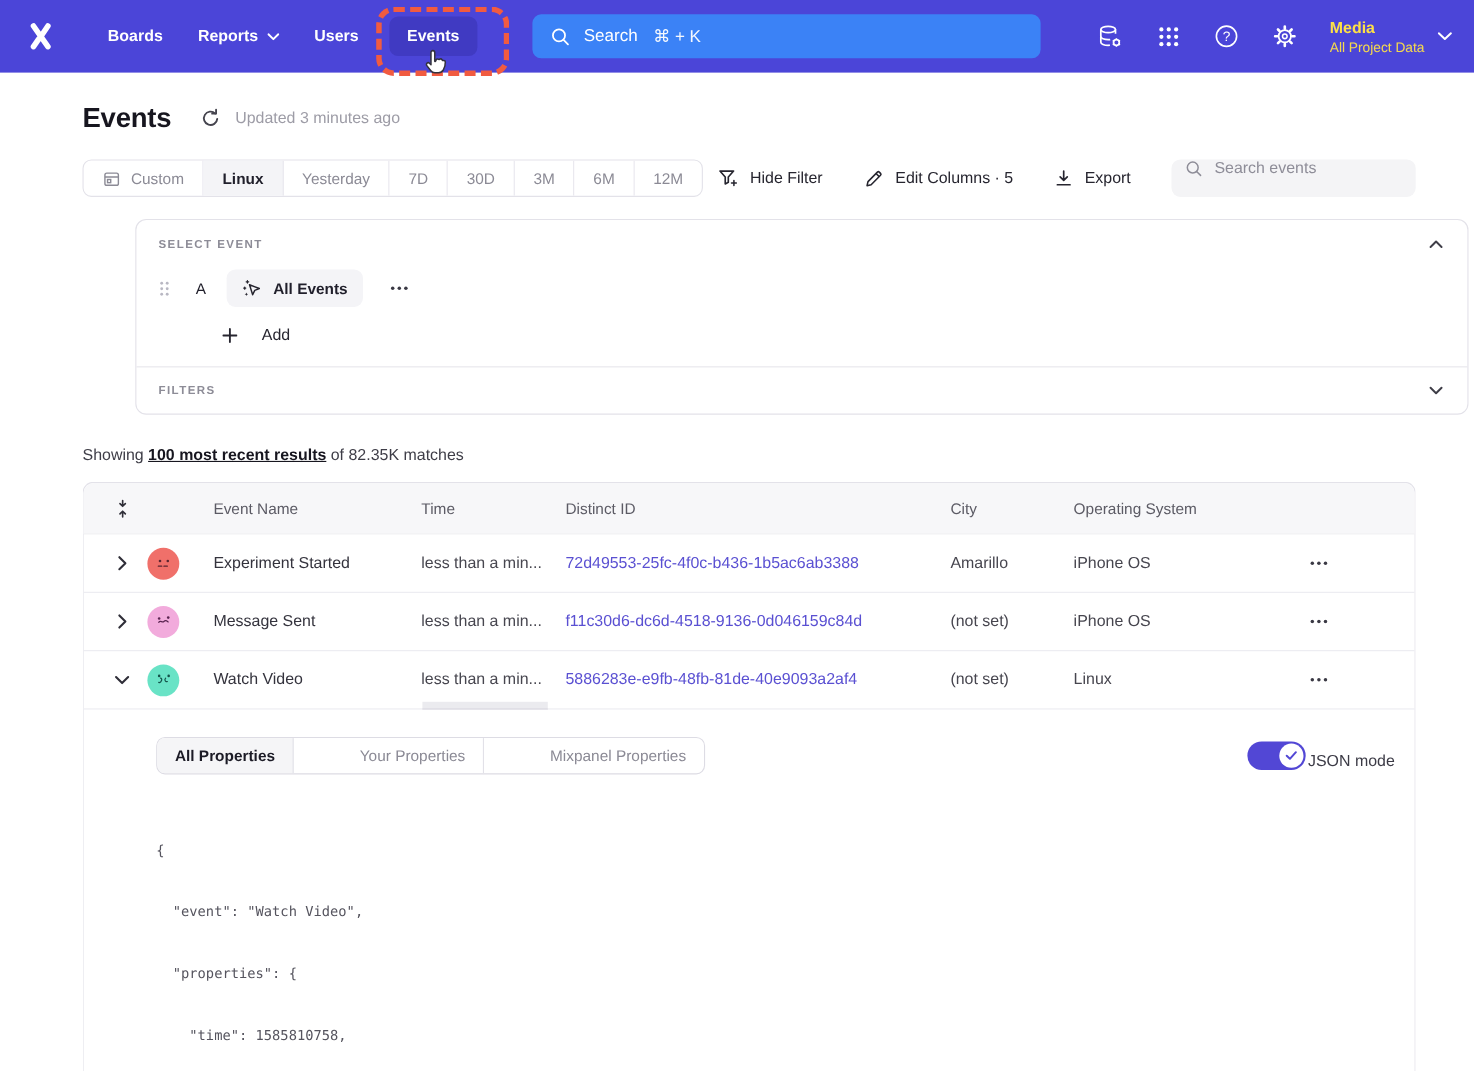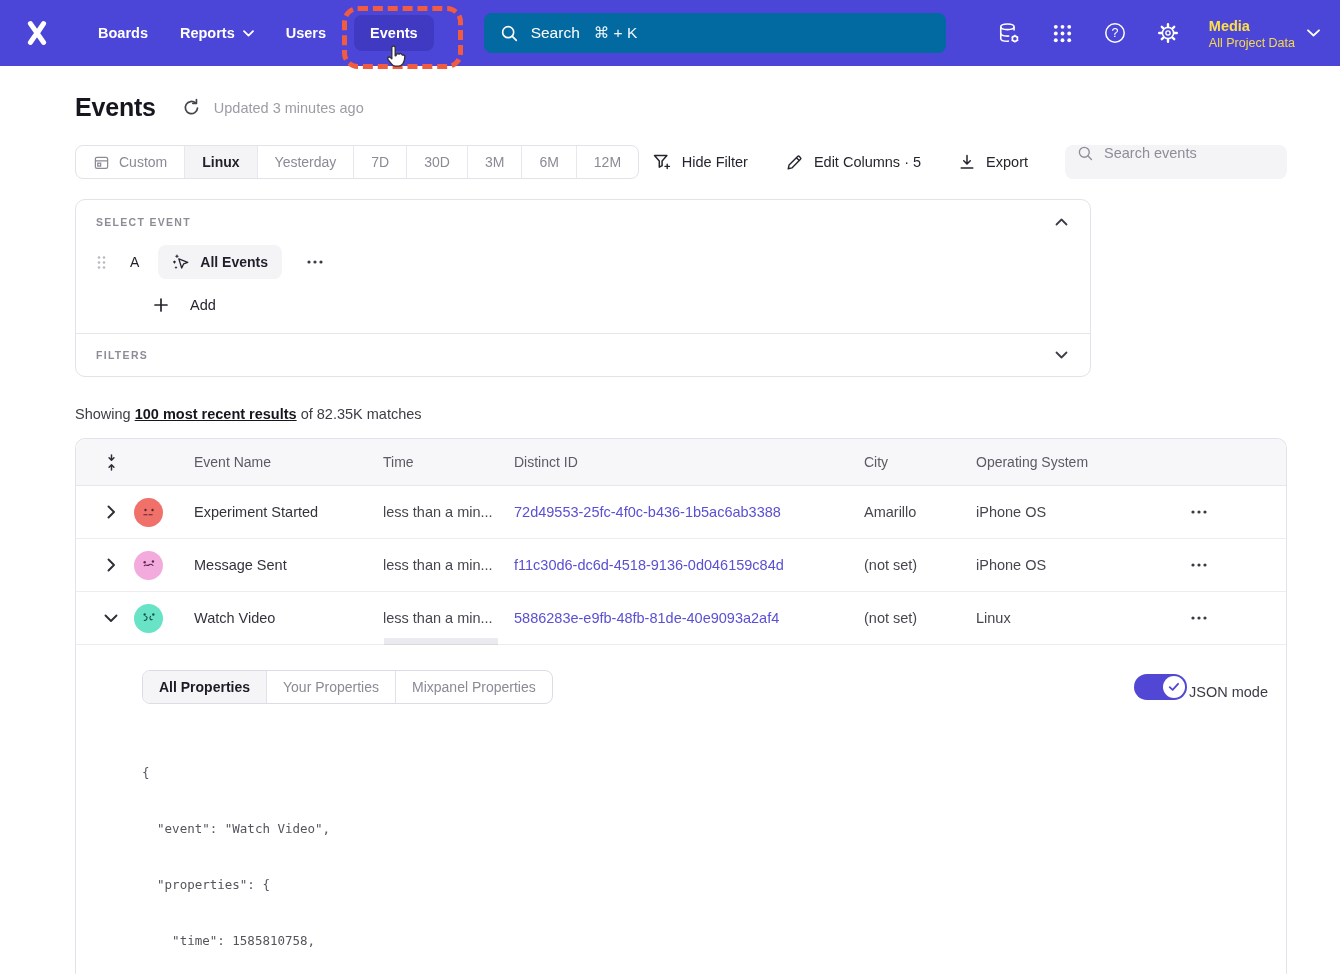--- a/index.html
+++ b/index.html
@@ -10,21 +10,21 @@
   
   .navbar { height: 66px; background: #4b45d8; display: flex; align-items: center; padding: 0 20px 0 22px; }
   .logo { margin-right: 30px; }
   .nav-item { color: #fff; font-size: 14.5px; font-weight: 600; padding: 10px 16px; border-radius: 8px;
               display: flex; align-items: center; gap: 8px; cursor: pointer; white-space: nowrap; }
   .nav-item-wrap { position: relative; margin-left: 12px; }
   .nav-item.active { background: #403ac2; margin: 0; }
   .click-annotation { position: absolute; left: -12px; right: -29px; top: -9px; bottom: -18px;
                       border: 5px dashed #f15b40; border-radius: 16px; pointer-events: none; z-index: 40; }
   .cursor-pointer { position: absolute; left: 28px; top: 29px; z-index: 41; }
-  .nav-search { width: 462px; height: 40px; background: #0369a1; border-radius: 8px; display: flex; align-items: center;
+  .nav-search { width: 462px; height: 40px; background: #3b82f6; border-radius: 8px; display: flex; align-items: center;
                 padding: 0 16px; color: #fff; margin-left: 50px; font-size: 15.5px; cursor: pointer; }
   .nav-search .shortcut { margin-left: 14px; opacity: .95; }
   .nav-search span { margin-left: 12px; }
   .nav-right { margin-left: auto; display: flex; align-items: center; gap: 29px; }
   .icon-btn { cursor: pointer; }
   .project { display: flex; align-items: center; gap: 12px; color: #fde047; cursor: pointer; margin-left: 0; }
   .project-name { font-size: 14.5px; font-weight: 700; line-height: 19px; }
   .project-scope { font-size: 12.5px; font-weight: 400; opacity: .95; }
 
   
@@ -41,21 +41,21 @@
   .seg:last-child { border-right: none; }
   .seg.active { background: #f4f4f7; color: #201f2b; font-weight: 700; }
   .tools { display: flex; align-items: center; gap: 37px; }
   .tool-btn { display: flex; align-items: center; gap: 10px; font-size: 14.5px; color: #26252f; font-weight: 500; cursor: pointer; }
   .search-events { width: 222px; height: 34px; background: #f4f4f6; border-radius: 8px; display: flex; align-items: flex-start; padding: 0 12px; }
   .search-events input { border: none; outline: none; background: transparent; font-family: "Liberation Sans", sans-serif;
                          font-size: 14.5px; color: #3f3e48; width: 170px; margin-left: 10px; }
   .search-events input::placeholder { color: #8e8d98; }
 
   
-  .panel { margin-top: 20px; width: 1016px; border: 1px solid #e3e2e9; border-radius: 10px; }
+  .panel { margin-top: 20px; width: 1212px; border: 1px solid #e3e2e9; border-radius: 10px; margin-left: 48px; }
   .panel-head { display: flex; justify-content: space-between; align-items: center; }
   .panel-label { font-size: 10.5px; letter-spacing: 1.3px; color: #8d8c97; font-weight: 700; }
   .section-select { padding: 16px 20px 20px; }
   .event-row { margin-top: 17px; display: flex; align-items: center; }
   .drag-handle { cursor: grab; }
   .event-letter { margin-left: 23px; font-size: 14px; font-weight: 500; color: #201f2b; }
   .event-chip { margin-left: 19px; background: #f4f4f7; border-radius: 8px; height: 34px; display: flex; align-items: center;
                 gap: 9px; padding: 0 14px; font-size: 14px; font-weight: 700; color: #201f2b; cursor: pointer; }
   .dots-btn { margin-left: 21px; cursor: pointer; padding: 4px; }
   .add-row { margin-top: 18px; margin-left: 58px; display: flex; align-items: center; gap: 22px;
@@ -83,21 +83,21 @@
   .avatar-0 { background: #f0706a; }
   .avatar-1 { background: #f2abdc; }
   .avatar-2 { background: #69e3c6; }
   .row-menu { margin-left: 30px; cursor: pointer; padding: 5px; width: fit-content; }
   .resize-indicator { position: absolute; left: 308px; bottom: -1px; width: 114px; height: 7px;
                       background: #ebebef; border-bottom: 1px solid #d9d8df; z-index: 2; }
 
   
   .detail { padding: 25px 20px 0 66px; }
   .detail-top { display: flex; justify-content: space-between; align-items: center; width: 1126px; }
-  .tabs { display: flex; border: 1px solid #dddce4; border-radius: 8px; overflow: hidden; height: 34px; }
+  .tabs { display: flex; border: 1px solid #dddce4; border-radius: 8px; overflow: hidden; height: 34px; gap: 44px; }
   .tab { padding: 0 16px; display: flex; align-items: center; font-size: 14px; color: #8b8a95;
          border-right: 1px solid #e2e1e8; cursor: pointer; white-space: nowrap; }
   .tab:last-child { border-right: none; }
   .tab.active { background: #f5f5f7; color: #1c1b26; font-weight: 700; }
   .toggle-group { display: flex; align-items: flex-end; gap: 2px; }
   .toggle { width: 53px; height: 26px; border-radius: 13px; background: #5247d5; position: relative; cursor: pointer; }
   .toggle-knob { position: absolute; right: 2px; top: 2px; width: 22px; height: 22px; border-radius: 50%;
                  background: #fff; display: flex; align-items: center; justify-content: center; }
   .toggle-label { font-size: 14.5px; color: #3c3b46; font-weight: 500; }
   .code { margin-top: 23px; font-family: "DejaVu Sans Mono", monospace; font-size: 12.5px;

